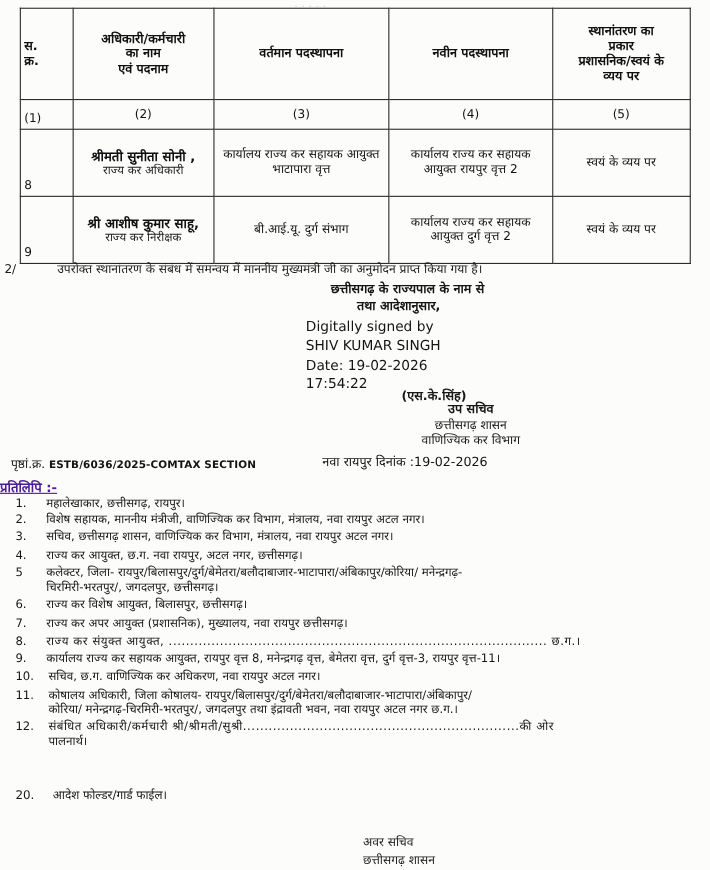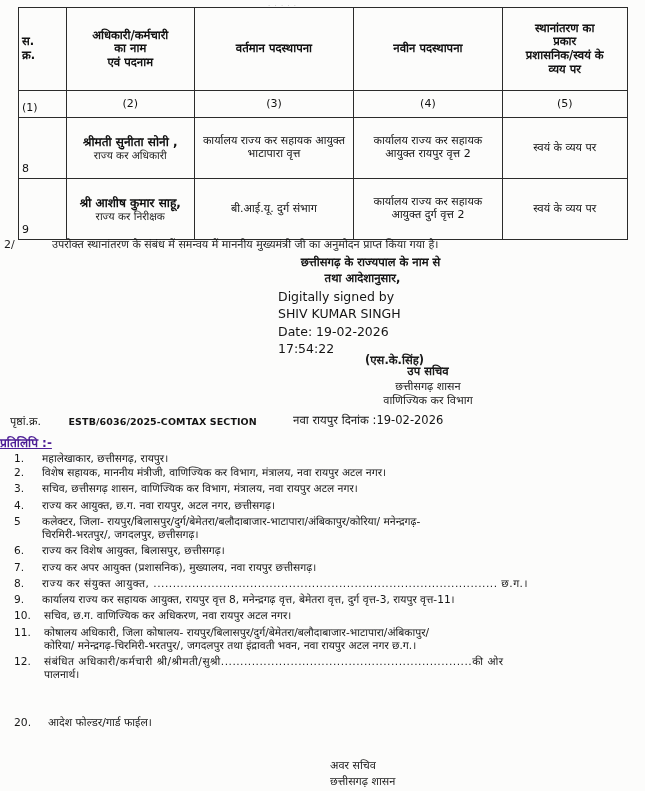--- a/index.html
+++ b/index.html
@@ -145,21 +145,20 @@
     top: 413px;
     font-family: "DejaVu Sans", sans-serif;
     font-size: 11px;
     color: #141414;
   }
   .prish .mono {
     font-family: "DejaVu Sans", sans-serif;
     font-weight: bold;
     font-size: 9.5px;
     letter-spacing: 0.1px;
-    margin-left: 24px;
   }
   .navadate {
     position: absolute;
     left: 293px;
     top: 412px;
     font-family: "DejaVu Sans", sans-serif;
     font-size: 11.5px;
     color: #141414;
     white-space: nowrap;
   }

